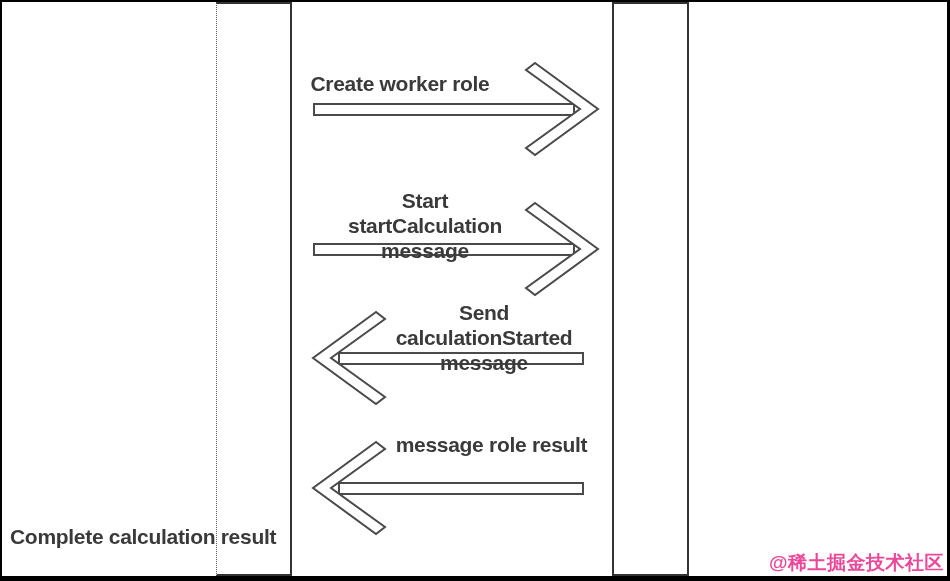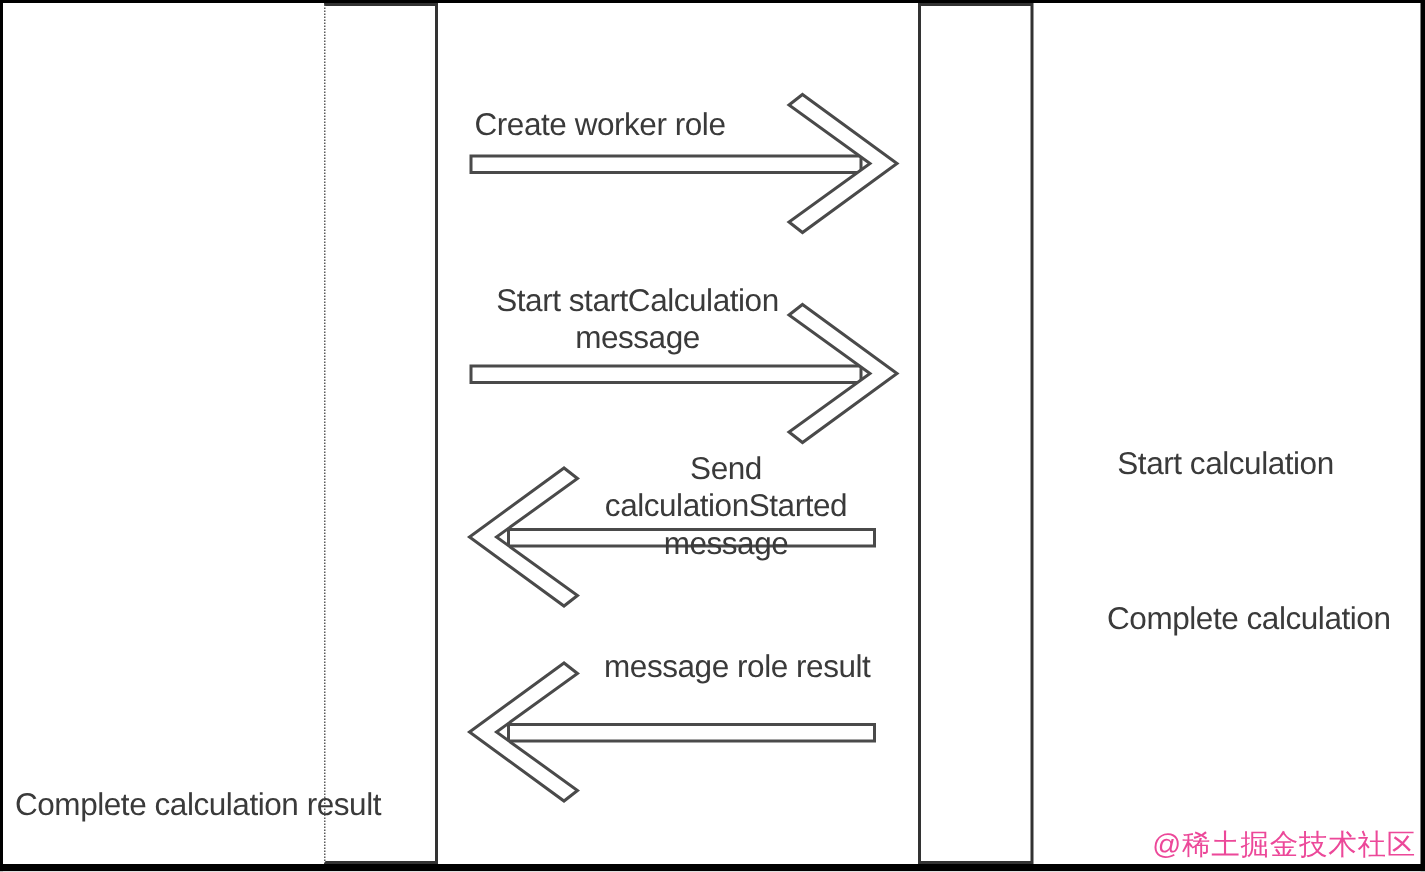--- a/index.html
+++ b/index.html
@@ -8,20 +8,21 @@
     background: #ffffff;
   }
   .canvas {
     position: relative;
     width: 950px;
     height: 581px;
     background: #ffffff;
     overflow: hidden;
     font-family: "Liberation Sans", sans-serif;
     color: #3a3a3a;
+    font-weight: bold;
   }
   
   .edge { position: absolute; background: #000000; z-index: 10; }
   .edge.top    { left: 0; top: 0; width: 950px; height: 2px; }
   .edge.left   { left: 0; top: 0; width: 2px; height: 581px; }
   .edge.right  { left: 947px; top: 0; width: 3px; height: 581px; }
   .edge.bottom { left: 0; top: 576px; width: 950px; height: 5px; }
 
   
   .bar {
@@ -130,24 +131,18 @@
   </svg>
 
   <div class="label" style="left:384px; top:432px; width:215px;">
     <span class="line">message role result</span>
   </div>
   <div class="shaft" style="left:338px; top:482px; width:246px;"></div>
   <svg class="chevron" style="left:311px; top:440px;" width="76" height="96" viewBox="0 0 76 96">
     <path d="M65,2 L2,48 L65,94 L74,87 L20,48 L74,9 Z" fill="#ffffff" stroke="#4a4a4a" stroke-width="2" stroke-linejoin="miter"></path>
   </svg>
 
-  <div class="label" style="left:712px; top:297px; width:210px;">
-    <span class="line">Start calculation</span>
-  </div>
-  <div class="label" style="left:725px; top:400px; width:215px;">
-    <span class="line">Complete calculation</span>
-  </div>
 
   <div class="note-left">Complete calculation result</div>
 
   <div class="watermark">@稀土掘金技术社区</div>
 
 </div>
 
 </body></html>

